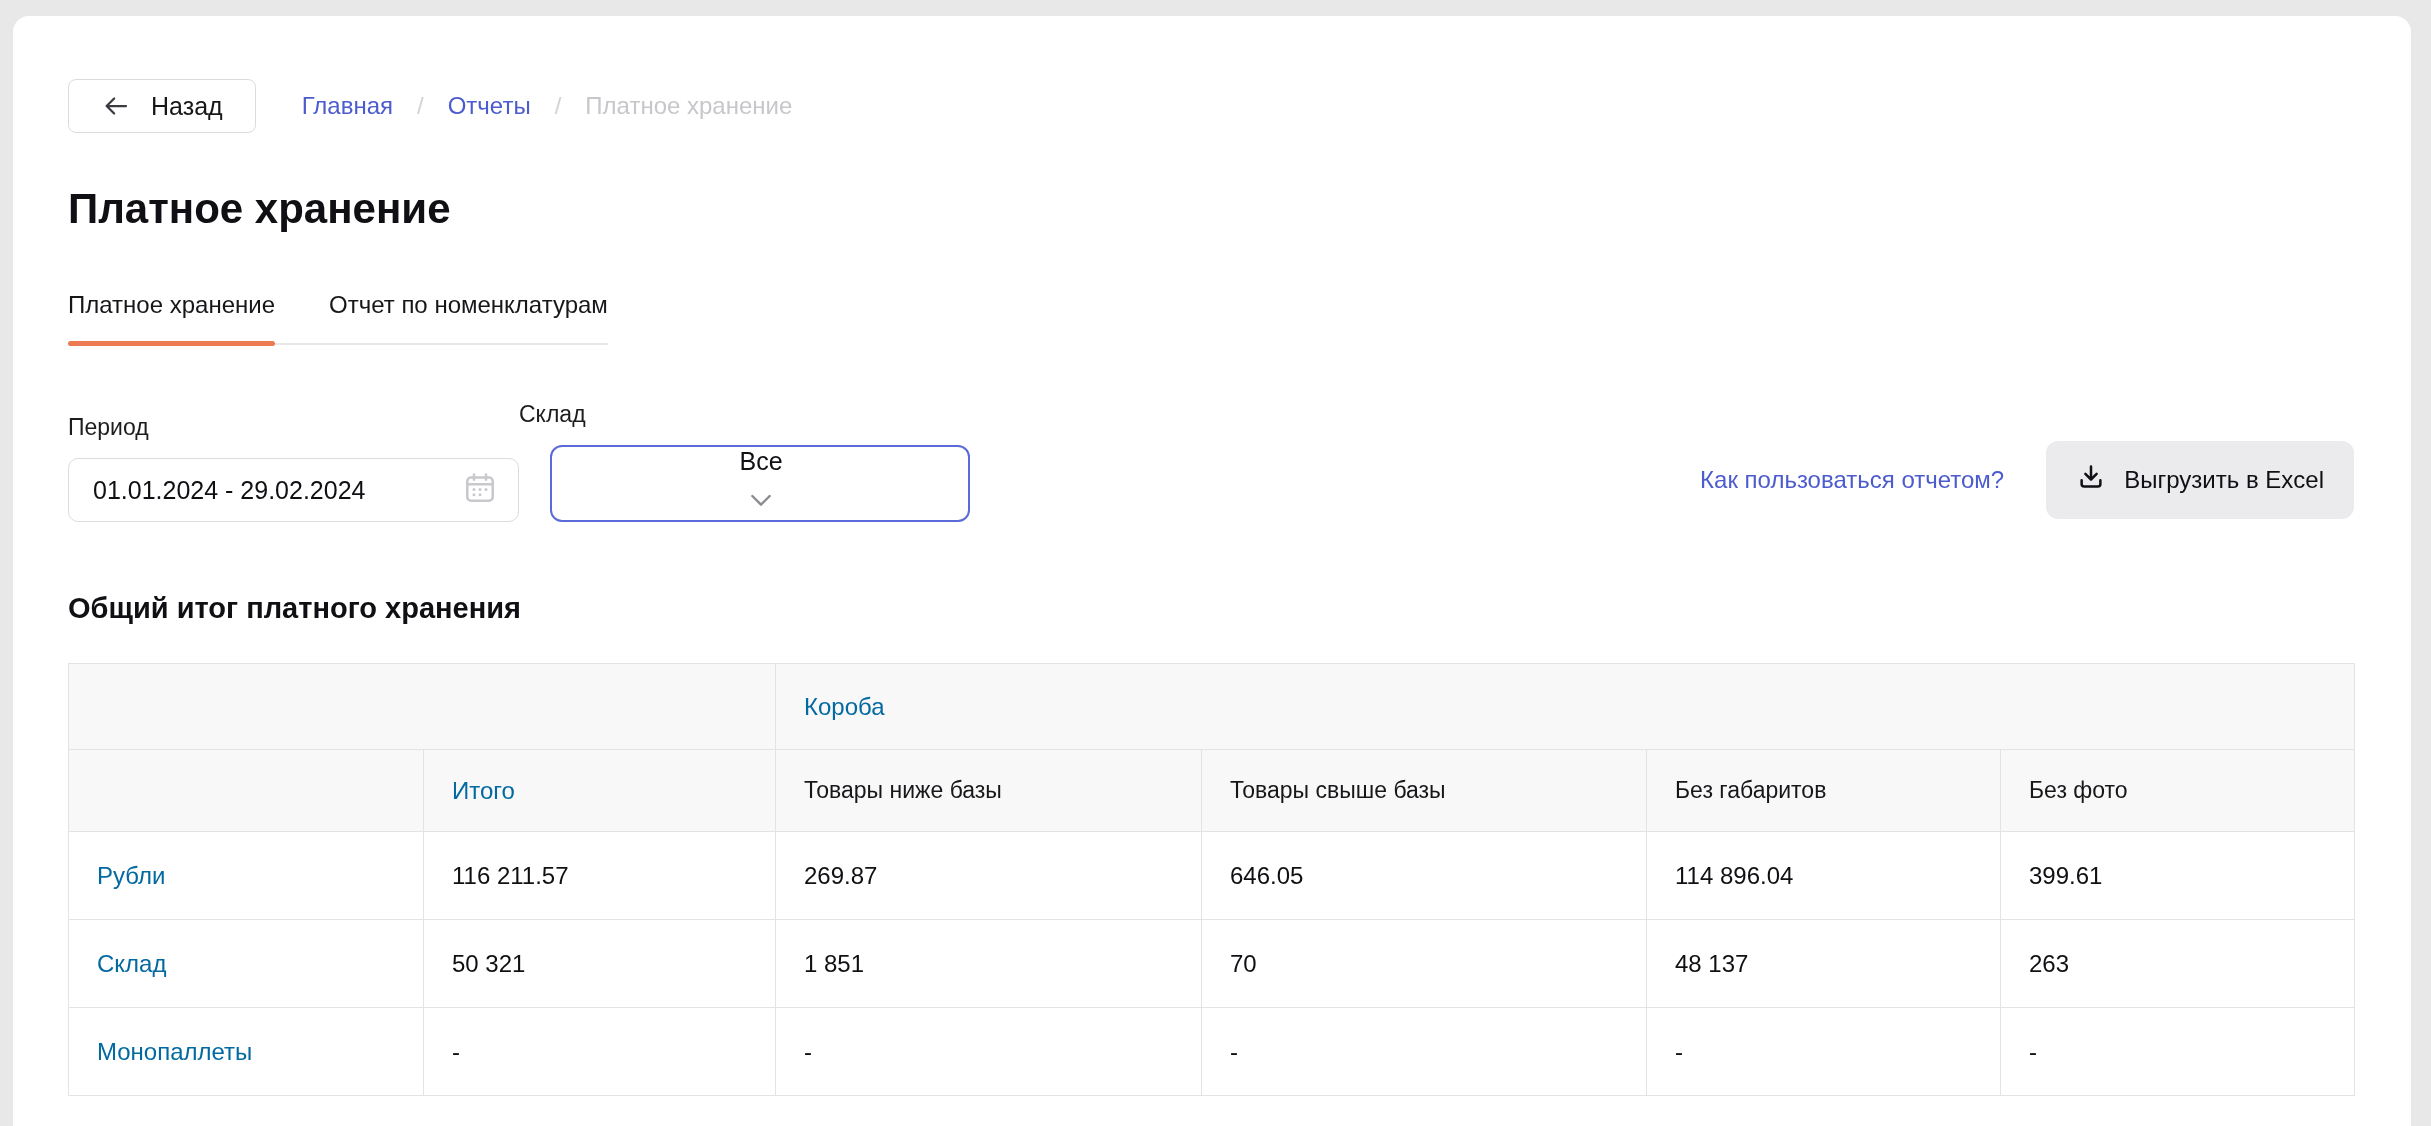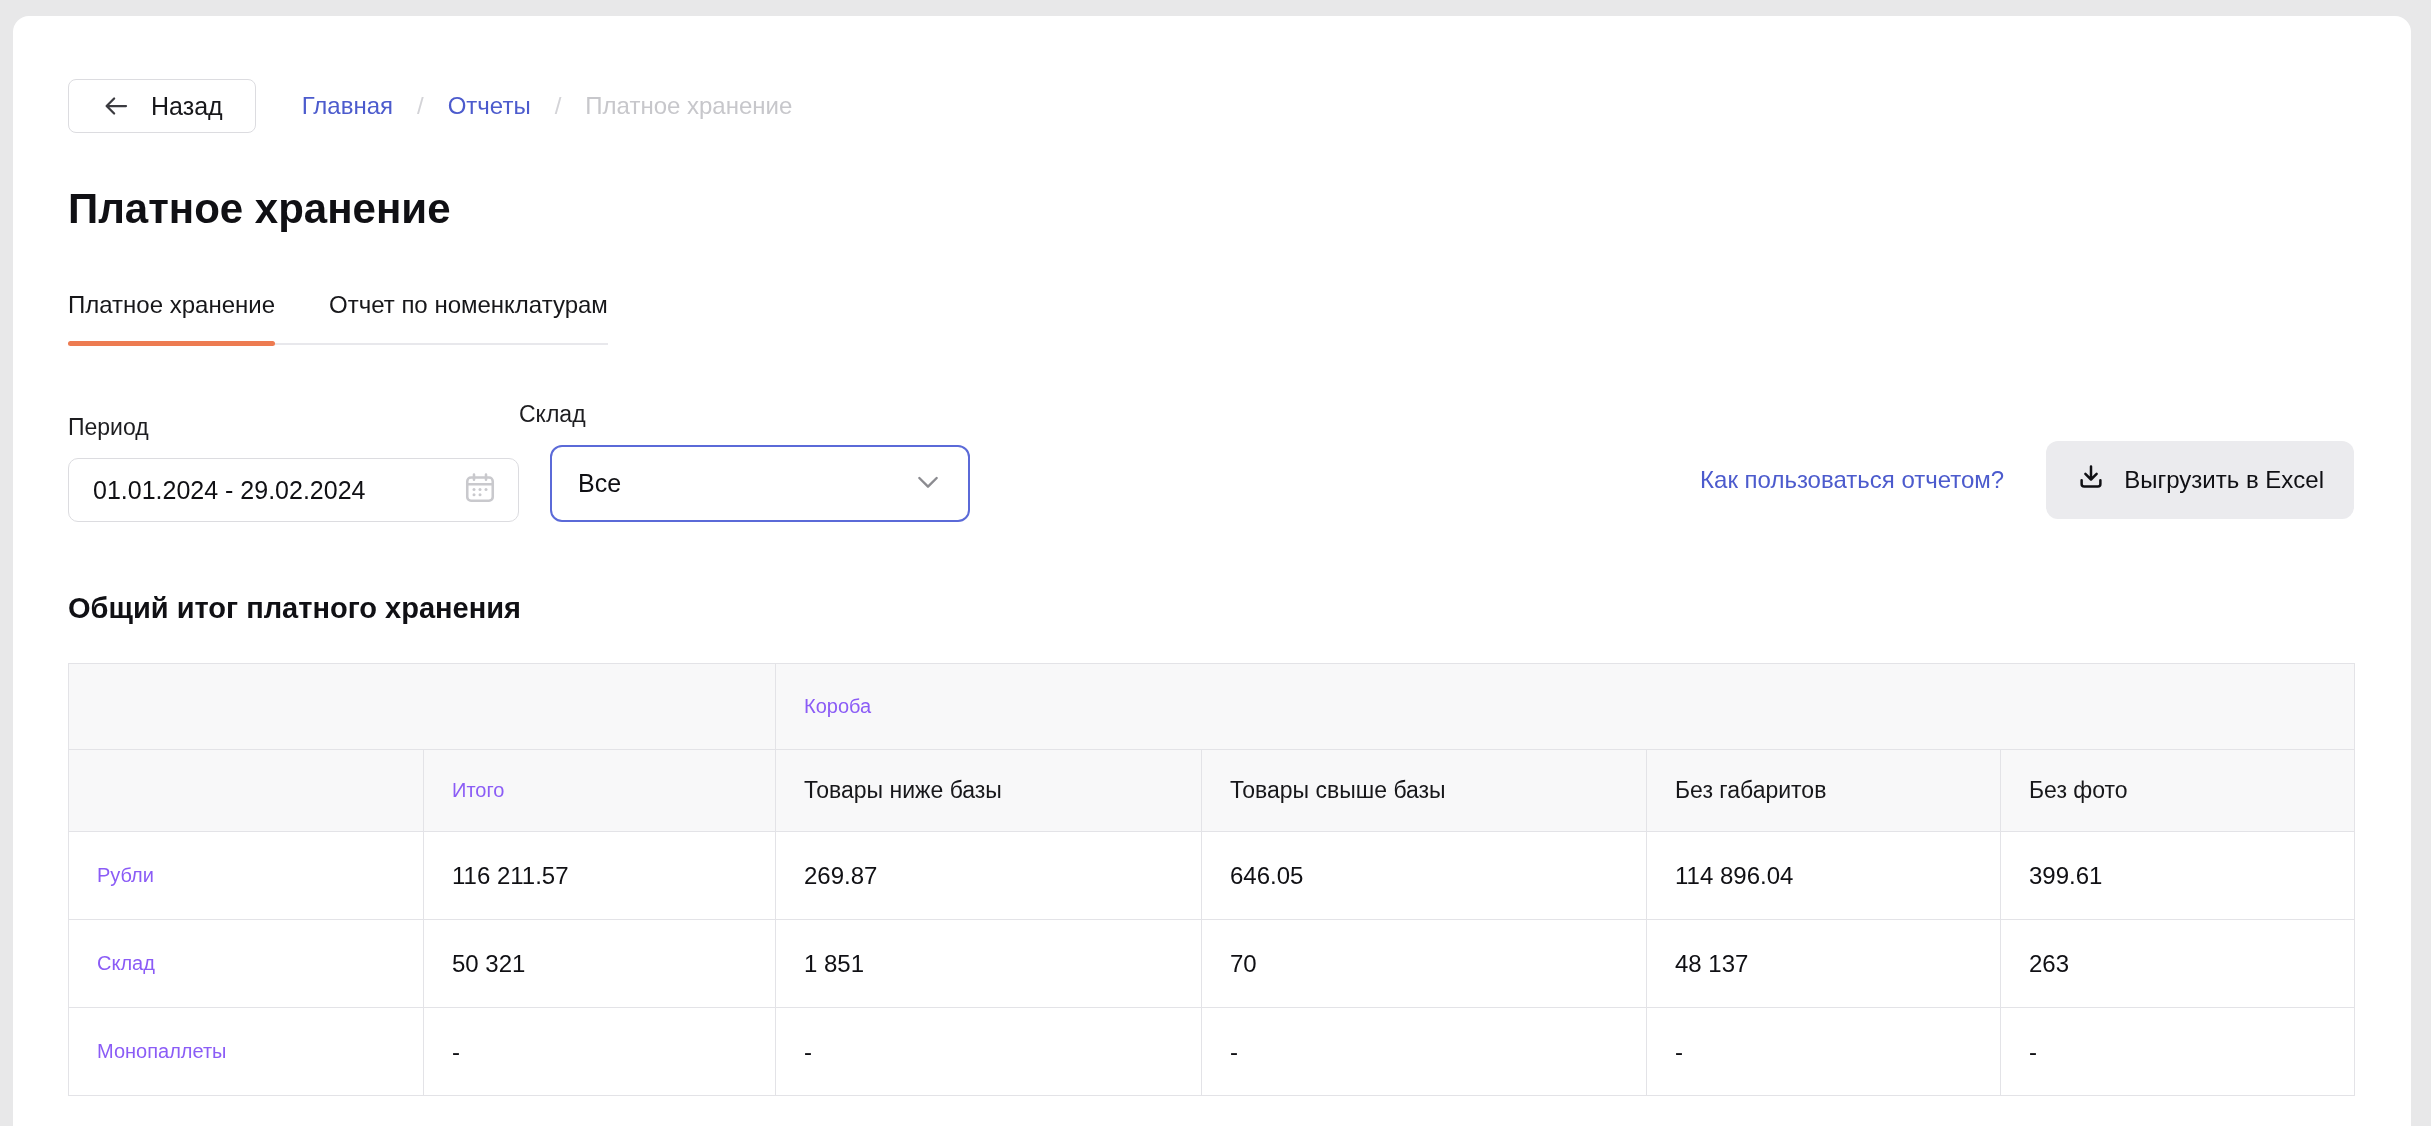--- a/index.html
+++ b/index.html
@@ -65,20 +65,21 @@
     display:flex; align-items:center; gap:14px;
     padding:0 20px 0 24px; background:#fff; cursor:text;
   }
   .period-value { flex:1; font-size:25px; color:#101014; }
   .wh-select {
     width:420px; height:77px;
     border:2px solid #5b6ad8; border-radius:12px;
     display:flex; align-items:center;
     padding:0 24px 0 26px; background:#fff; cursor:pointer;
     margin-left:31px;
+    flex-direction:column;
   }
   .wh-value { flex:1; font-size:25px; color:#101014; }
   .actions { margin-left:auto; display:flex; align-items:center; gap:42px; padding-bottom:3px; }
   .help-link { color:#4c5bcd; font-size:24px; font-weight:400; cursor:pointer; text-decoration:none; white-space:nowrap; }
   .export-btn {
     display:flex; align-items:center; gap:18px;
     height:78px; padding:0 30px;
     background:#ebebee; border:none; border-radius:12px;
     font-size:24px; font-weight:500; color:#101014; cursor:pointer;
     font-family:inherit; white-space:nowrap;
@@ -95,21 +96,21 @@
   table.summary td, table.summary th {
     border:1px solid #e3e3e7;
     padding:0 10px 0 28px;
     text-align:left; vertical-align:middle;
     font-weight:400;
   }
   table.summary thead tr { background:#f8f8f9; }
   tr.group-row { height:86px; }
   tr.cols-row { height:82px; }
   tr.data-row { height:88px; background:#fff; }
-  .cell-small { font-size:20px; font-weight:500; color:#8b5cf6; }
+  .cell-small { font-size:24px; font-weight:500; color:#0369a1; }
   .cell-colhead { font-size:23px; font-weight:400; color:#17171a; }
   .cell-data { font-size:24px; color:#101014; }
 </style>
 </head>
 <body>
 
 <div class="card">
 
   <div class="topbar">
     <button class="back-btn">

